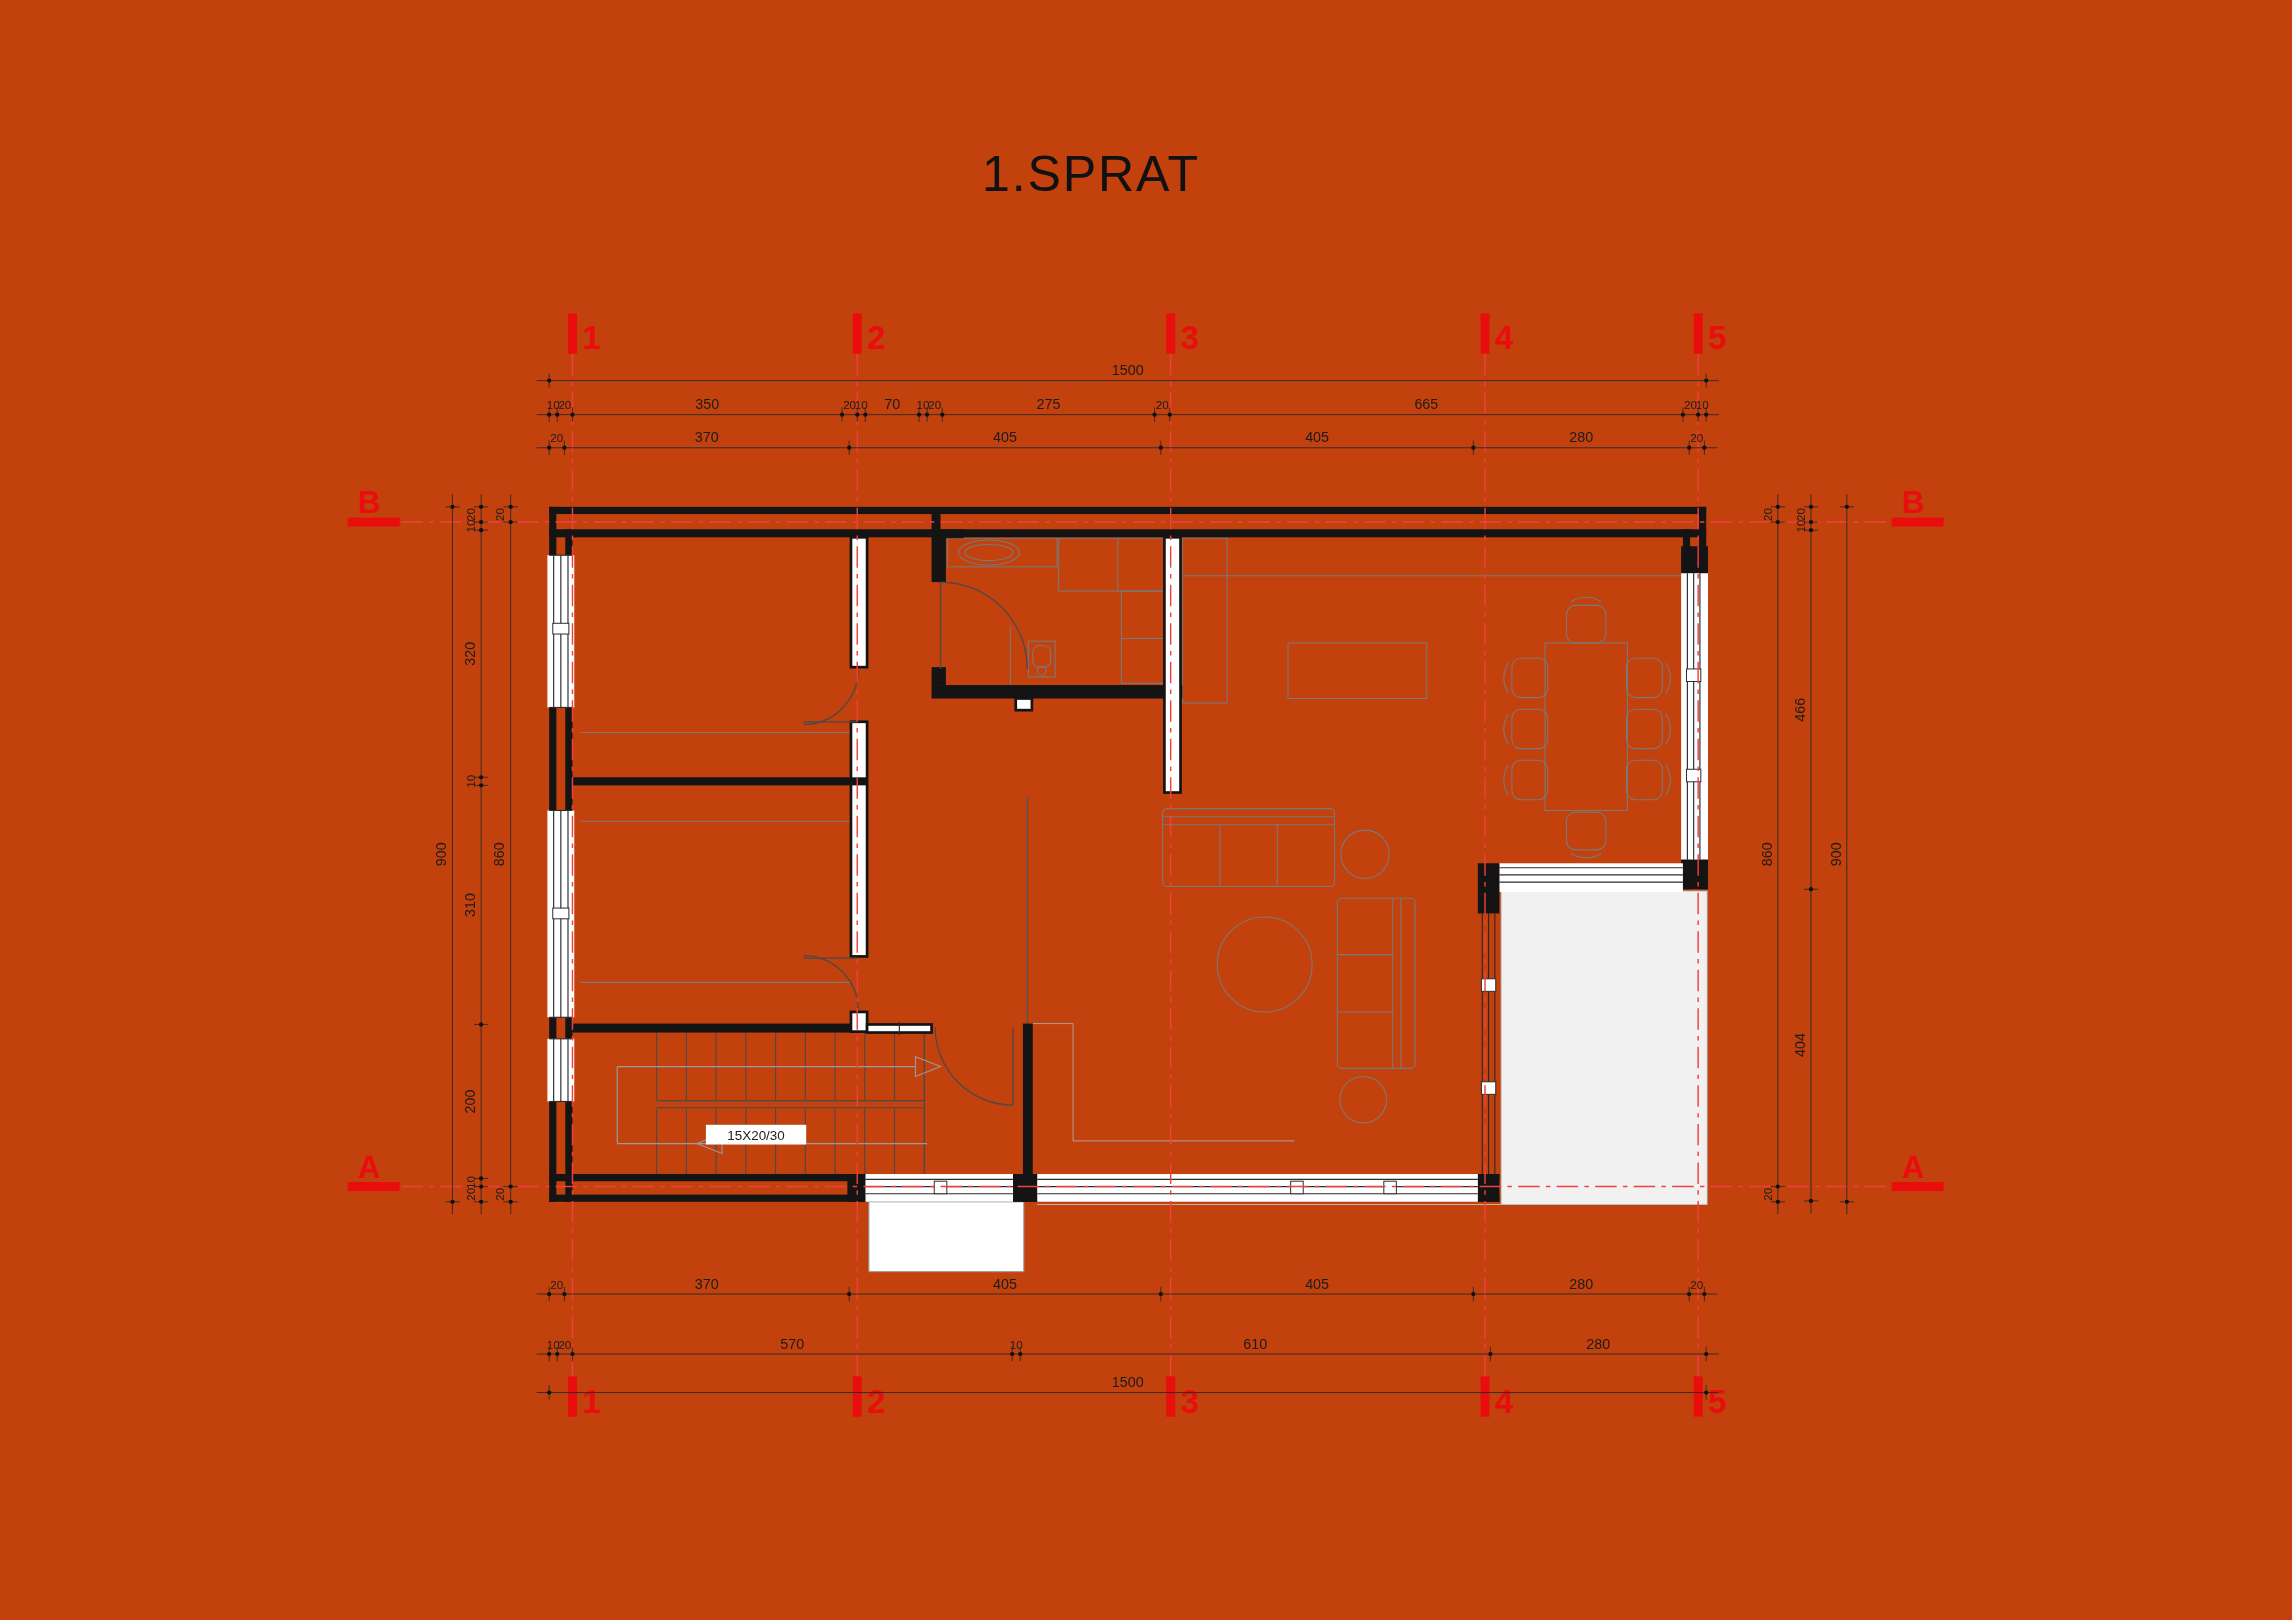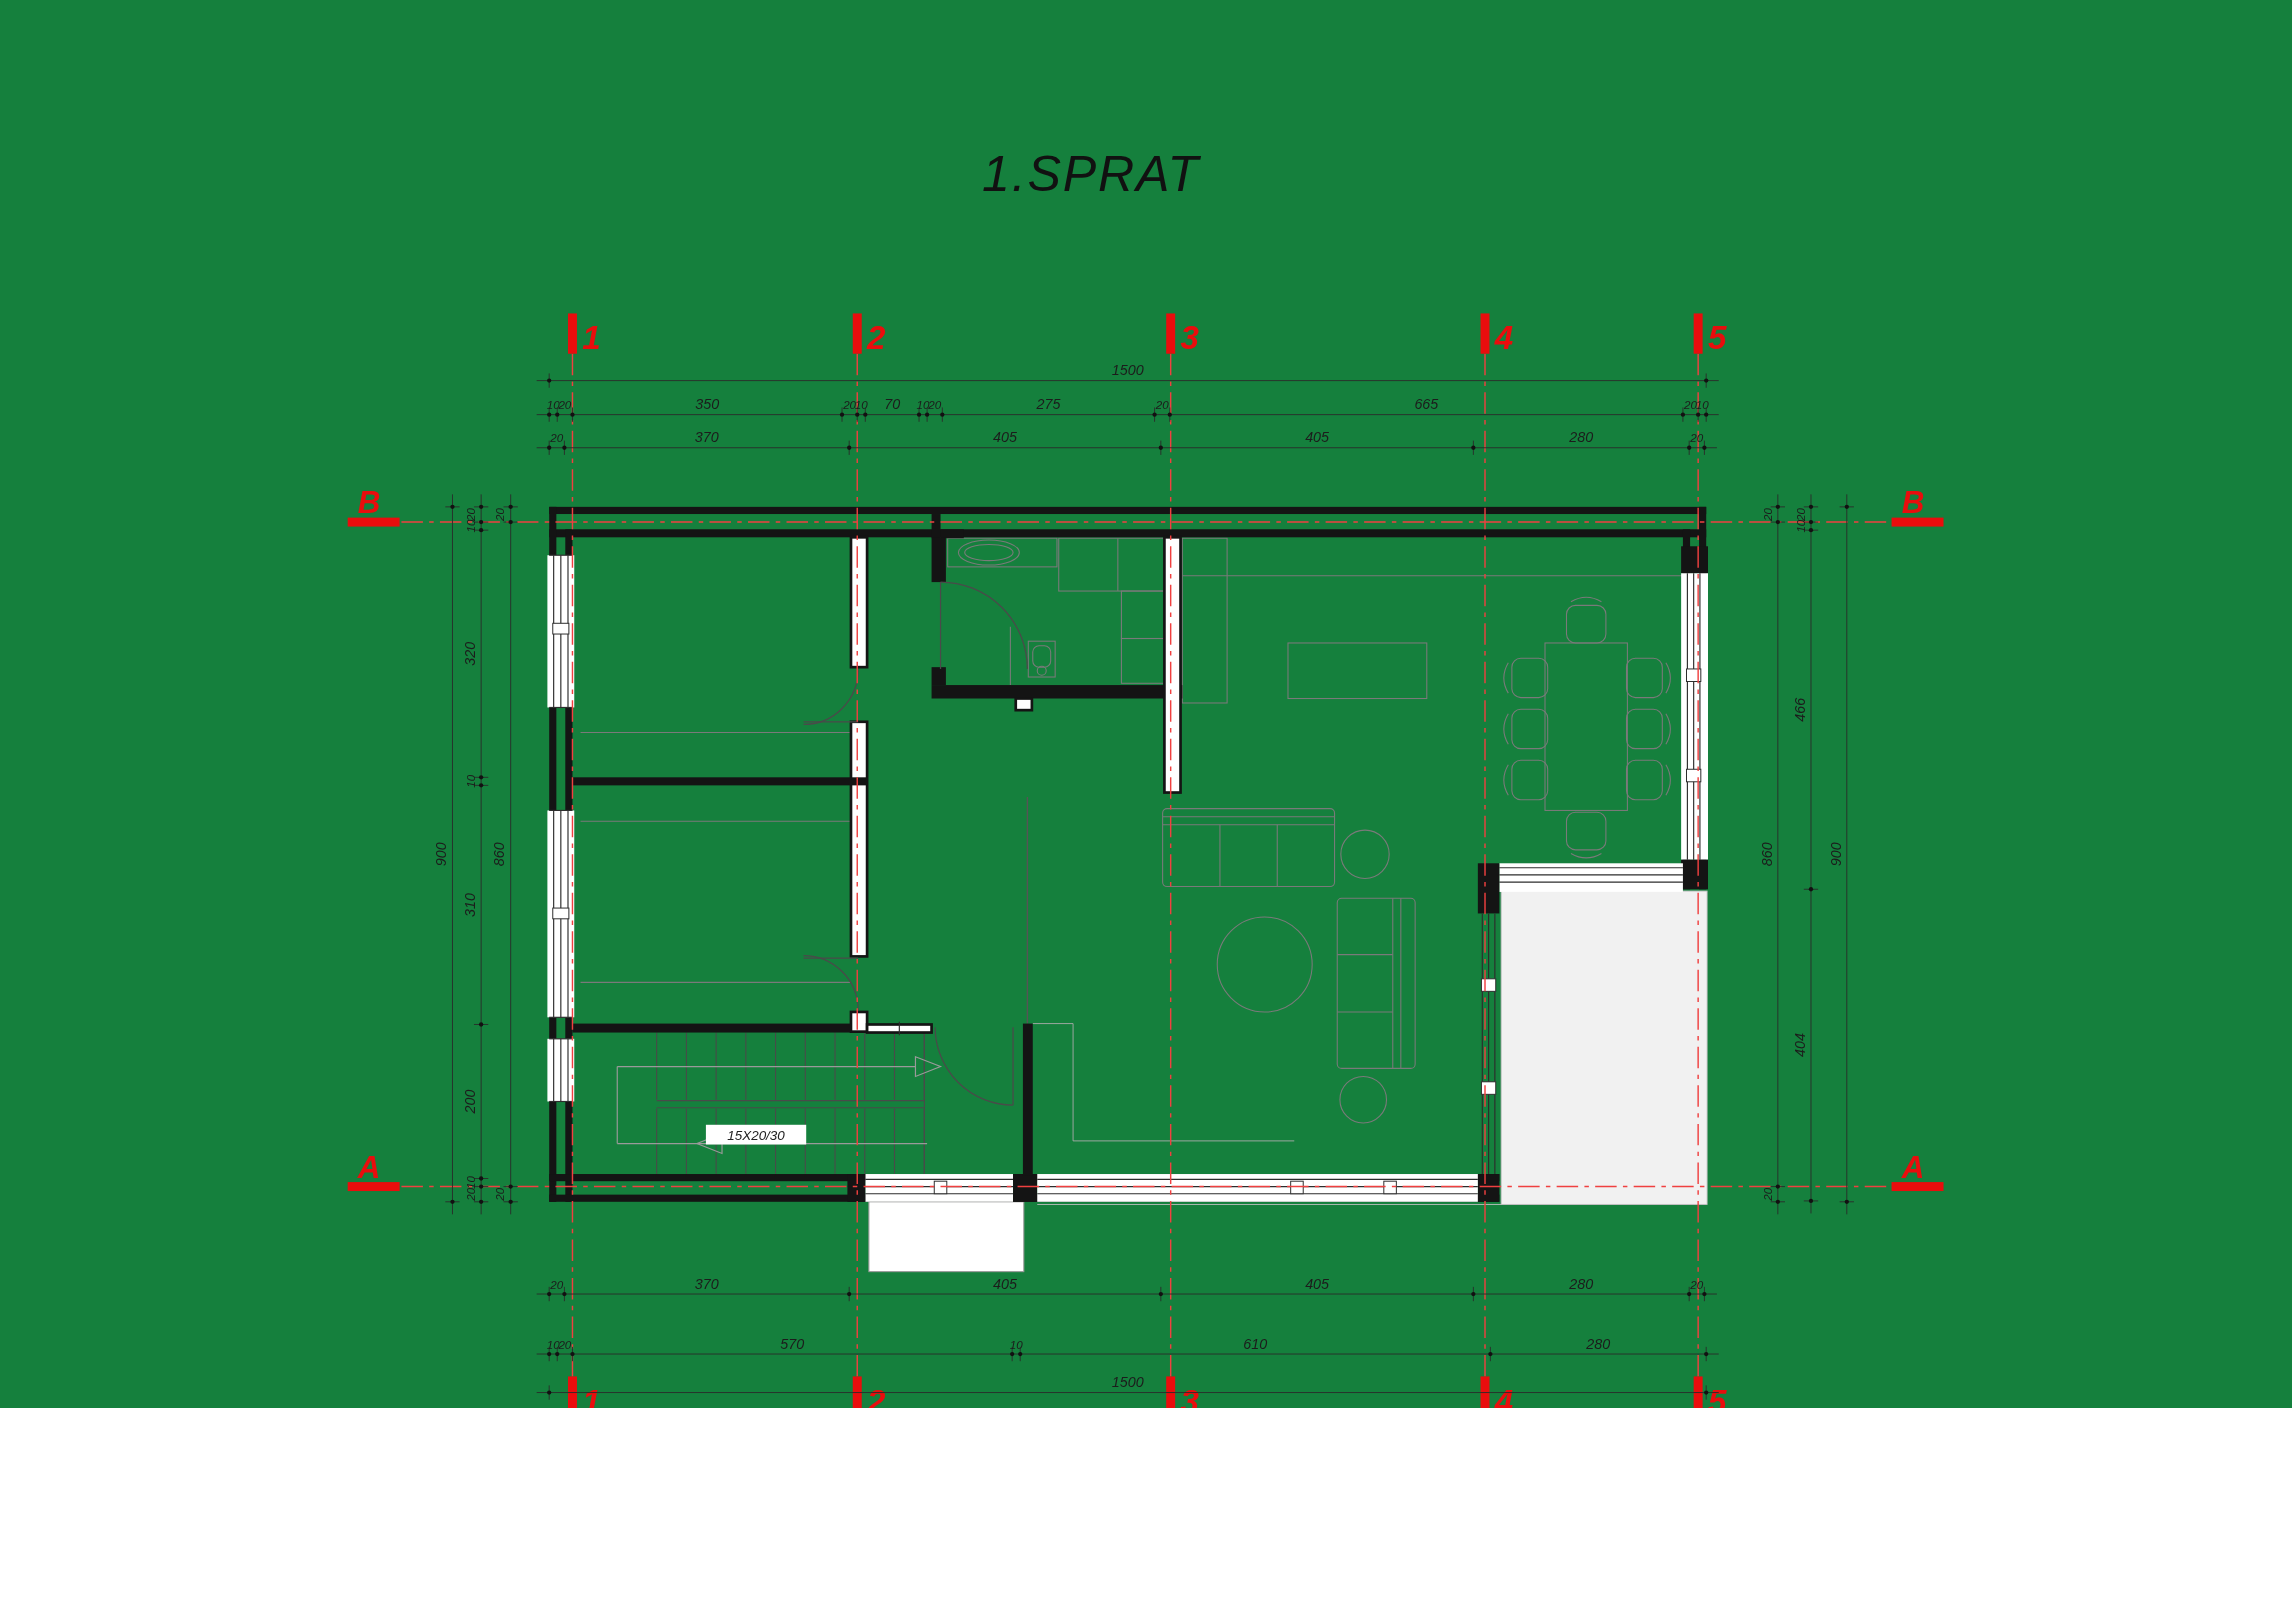--- a/index.html
+++ b/index.html
@@ -1,16 +1,16 @@
 <!DOCTYPE html>
 <html style="font-size:14.3px"><head>
 <meta charset="utf-8">
 <style>
   html,body{margin:0;padding:0;background:#ffffff;}
-  .page{position:relative;width:2293px;height:1408px;background:#15803d;overflow:hidden;font-style:italic;}
+  .page{position:relative;width:2293px;height:1620px;background:#c2410c;overflow:hidden;}
   svg{display:block;}
   text{font-family:"Liberation Sans","DejaVu Sans",sans-serif;}
   .dim-text{fill:#1c1c1c;}
   .wall{fill:#141414;stroke:none;}
   .hollow{fill:#ffffff;stroke:#141414;stroke-width:3;}
   .glass{stroke:#2d2d2d;stroke-width:1.3;fill:none;}
   .door{stroke:#4a4a4a;stroke-width:1.4;fill:none;}
   .furn{stroke:#7a7a7a;fill:none;stroke-width:1.2;}
   .stair{stroke:#4a4a4a;fill:none;stroke-width:1.2;}
   .walk{stroke:#9a9a9a;fill:none;stroke-width:1.3;}

